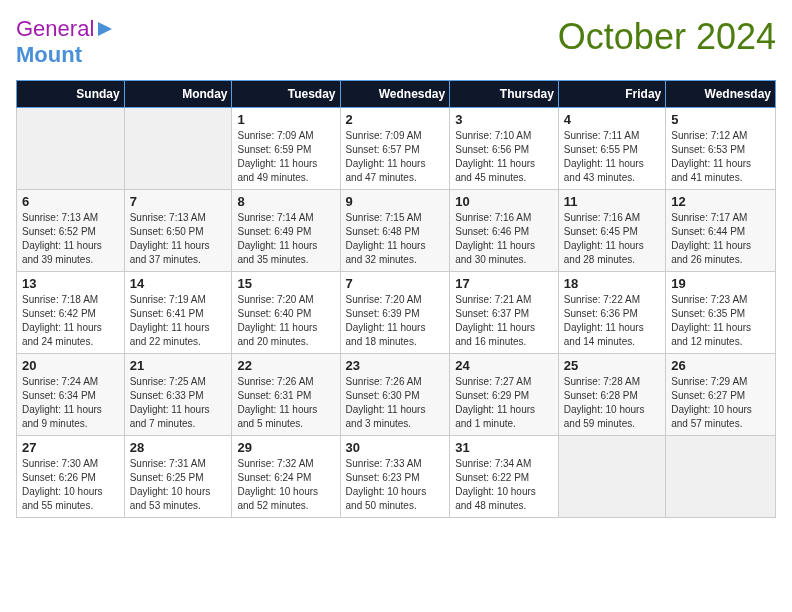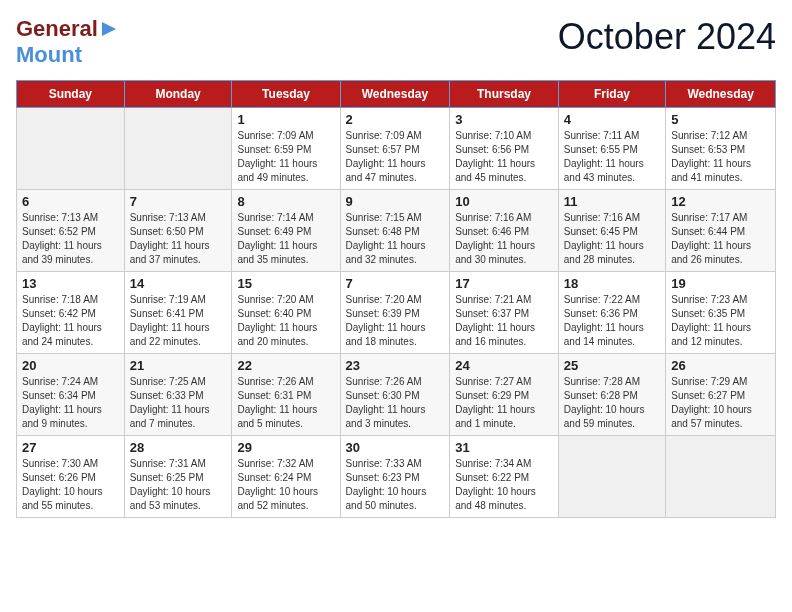--- a/index.html
+++ b/index.html
@@ -19,39 +19,39 @@
     .logo {
       display: flex;
       flex-direction: column;
       align-items: flex-start;
     }
     .logo-line1 { display: flex; align-items: center; }
     .logo-line2 { color: #4a90d9; font-size: 22px; font-weight: bold; }
     .title-area { text-align: right; }
     .month-title {
       font-size: 36px;
-      color: #0f172a;
+      color: #4d7c0f;
       font-weight: normal;
       text-align: center;
     }
     .location {
       font-size: 15px;
       color: #555;
       margin-top: 2px;
     }
     table {
       width: 100%;
       border-collapse: collapse;
       font-size: 10.5px;
     }
     thead tr th {
-      background: #b91c1c;
+      background: #0f172a;
       color: #fff;
       padding: 6px 4px;
-      text-align: center;
+      text-align: right;
       font-weight: bold;
       font-size: 12px;
       border: 1px solid #5a9ee0;
     }
     tbody tr td {
       border: 1px solid #ccc;
       vertical-align: top;
       padding: 4px 5px;
       width: 113px;
       min-height: 80px;
@@ -72,21 +72,21 @@
       line-height: 1.4;
     }
     td.empty { background: #f0f0f0; }
   </style>
 </head>
 <body>
 
 <div class="header">
   <div class="logo">
     <div class="logo-line1">
-      <span style="font-size:22px;font-weight:bold;color:#7f1d1d;text-align:center;">General</span>
+      <span style="font-size:22px;font-weight:normal;color:#a21caf;text-align:center;">General</span>
       <svg width="18" height="18" viewBox="0 0 18 18" style="margin-left:2px;">
         <polygon points="2,2 16,9 2,16" fill="#4a90d9"></polygon>
       </svg>
     </div>
     <div class="logo-line2">Mount</div>
   </div>
   <div class="title-area">
     <div class="month-title">October 2024</div>
   </div>
 </div>

